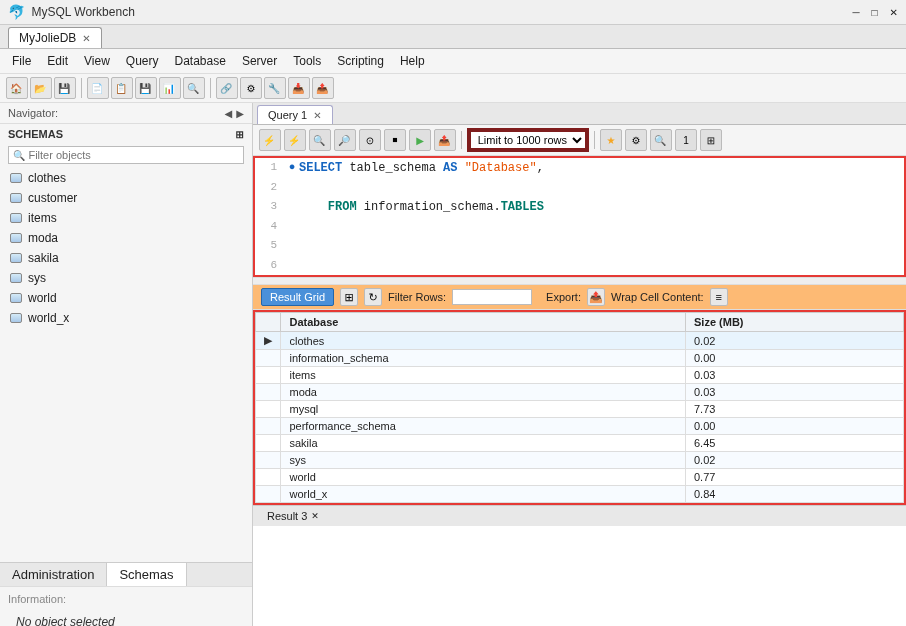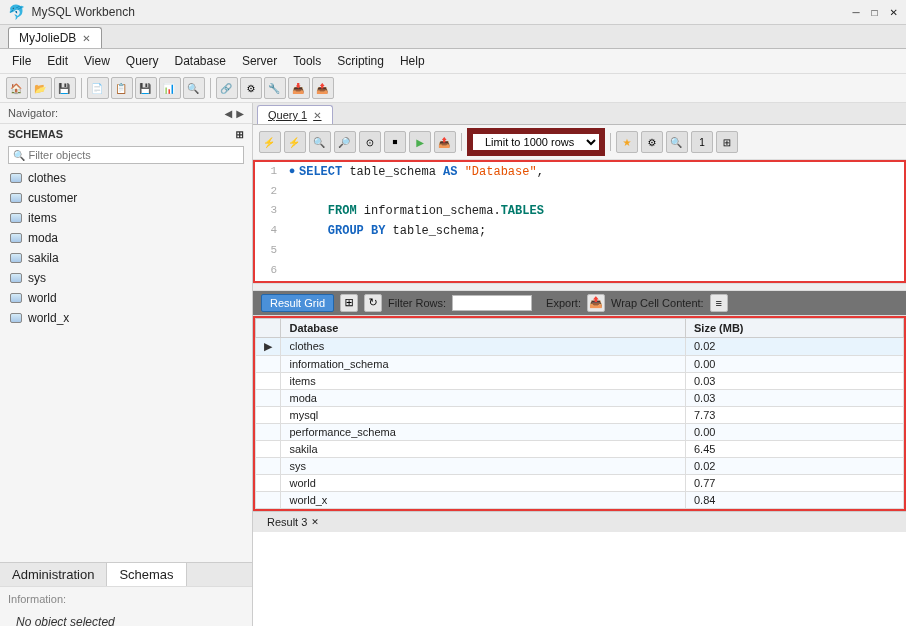--- a/index.html
+++ b/index.html
@@ -46,47 +46,47 @@
     .sidebar-tab.active { background: #fff; border-bottom: none; }
     .info-section { padding: 6px 8px; font-size: 11px; color: #555; border-top: 1px solid #ddd; }
     .info-label { margin-bottom: 4px; color: #888; }
     .no-object { padding: 6px 8px; font-size: 12px; color: #333; font-style: italic; }
 
     
     .content { flex: 1; display: flex; flex-direction: column; background: #fff; }
 
     
     .query-tab-bar { background: #e8e8e8; display: flex; align-items: flex-end; padding: 2px 4px 0; border-bottom: 1px solid #bbb; }
-    .query-tab { background: #cce5f8; border: 1px solid #aac; border-bottom: none; padding: 3px 10px; font-size: 11px; display: flex; align-items: center; gap: 6px; border-radius: 3px 3px 0 0; cursor: pointer; text-decoration: underline; }
+    .query-tab { background: #cce5f8; border: 1px solid #aac; border-bottom: none; padding: 3px 10px; font-size: 11px; display: flex; align-items: center; gap: 6px; border-radius: 3px 3px 0 0; cursor: pointer; }
     .query-tab.active { background: #fff; }
 
     
     .query-toolbar { background: #f5f5f5; border-bottom: 1px solid #ddd; padding: 3px 6px; display: flex; align-items: center; gap: 3px; }
     .qt-btn { width: 22px; height: 22px; background: #e0e0e0; border: 1px solid #bbb; border-radius: 2px; cursor: pointer; display: flex; align-items: center; justify-content: center; font-size: 10px; }
     .qt-sep { width: 1px; height: 18px; background: #bbb; margin: 0 2px; }
-    .limit-select { font-size: 11px; border: 6px solid #7f1d1d; background: #fff; padding: 1px 8px; }
+    .limit-select { font-size: 11px; border: 4px solid #7f1d1d; background: #fff; padding: 1px 2px; text-align: right; }
 
     
     .sql-editor { border: 2px solid #e53935; margin: 0; background: #fff; flex-shrink: 0; }
     .sql-line { display: flex; align-items: flex-start; padding: 1px 0; font-family: 'Consolas', 'Courier New', monospace; font-size: 12px; line-height: 1.5; }
     .line-num { width: 30px; text-align: right; padding-right: 8px; color: #aaa; user-select: none; font-size: 11px; }
     .line-dot { width: 14px; text-align: center; color: #1565c0; font-size: 11px; }
     .line-content { flex: 1; }
     .kw-blue { color: #1565c0; font-weight: bold; }
     .kw-teal { color: #00796b; font-weight: bold; }
     .str-orange { color: #e65100; }
     .fn-purple { color: #6a1b9a; }
     .sql-empty { height: 20px; display: flex; align-items: center; }
 
     
     .h-scroll { height: 8px; background: #eee; border-top: 1px solid #ddd; border-bottom: 1px solid #ddd; }
 
     
     .result-area { flex: 1; display: flex; flex-direction: column; overflow: hidden; }
-    .result-toolbar { background: #737373; border-bottom: 1px solid #ddd; padding: 3px 8px; display: flex; align-items: center; gap: 6px; font-size: 11px; }
+    .result-toolbar { background: #fdba74; border-bottom: 1px solid #ddd; padding: 3px 8px; display: flex; align-items: center; gap: 6px; font-size: 11px; }
     .result-tab { padding: 2px 8px; border: 1px solid #bbb; background: #ddeeff; font-size: 11px; cursor: pointer; border-radius: 2px; }
     .result-tab.active { background: #4a90d9; color: #fff; border-color: #2266aa; }
     .result-filter { border: 1px solid #bbb; padding: 1px 4px; font-size: 11px; width: 80px; }
     .result-icon-btn { width: 18px; height: 18px; display: inline-flex; align-items: center; justify-content: center; font-size: 11px; cursor: pointer; border: 1px solid #bbb; background: #e8e8e8; border-radius: 2px; }
 
     
     .data-grid { flex: 1; overflow: auto; }
     .data-table { border-collapse: collapse; width: 100%; font-size: 12px; }
     .data-table th { background: #f0f4f8; border: 1px solid #ccc; padding: 3px 8px; text-align: left; font-weight: bold; font-size: 11px; }
     .data-table td { border: 1px solid #ddd; padding: 2px 8px; font-size: 11px; }
@@ -279,23 +279,20 @@
       <div class="sql-line">
         <span class="line-num">3</span>
         <span class="line-dot"></span>
         <span class="line-content">
           &nbsp;&nbsp;&nbsp;&nbsp;<span class="kw-teal">FROM</span> information_schema.<span class="kw-teal">TABLES</span>
         </span>
       </div>
       <div class="sql-line">
         <span class="line-num">4</span>
         <span class="line-dot"></span>
-        <span class="line-content">
-          &nbsp;&nbsp;&nbsp;&nbsp;<span class="kw-blue">GROUP BY</span> table_schema;
-        </span>
       </div>
       <div class="sql-line sql-empty">
         <span class="line-num">5</span>
         <span class="line-dot"></span>
         <span class="line-content"></span>
       </div>
       <div class="sql-line sql-empty">
         <span class="line-num">6</span>
         <span class="line-dot"></span>
         <span class="line-content"></span>

